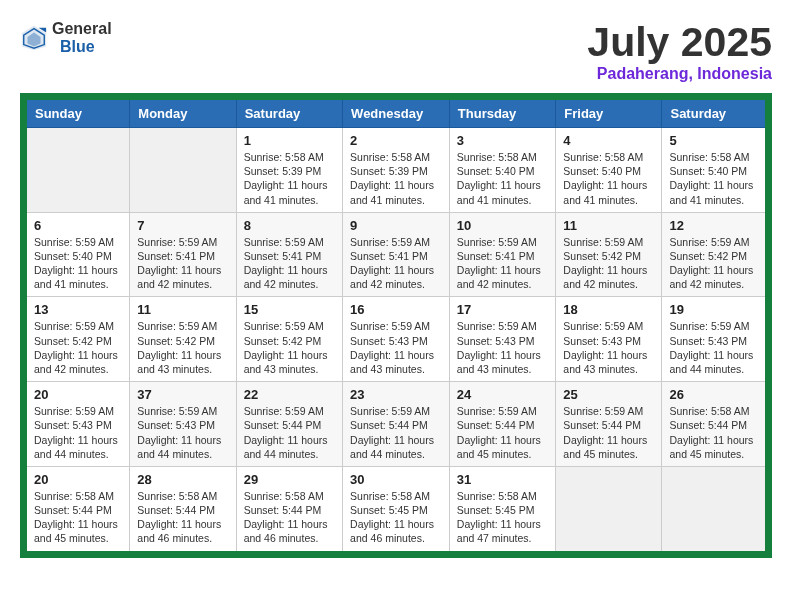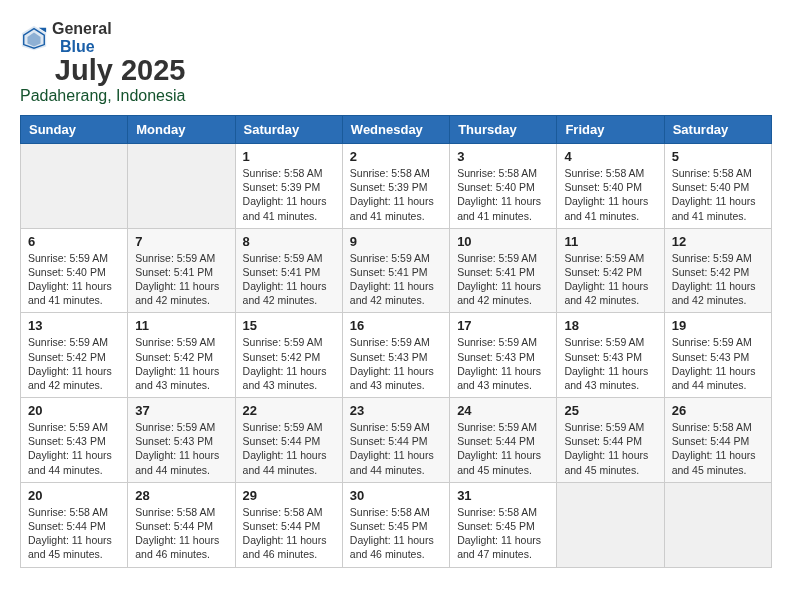--- a/index.html
+++ b/index.html
@@ -8,21 +8,20 @@
       background: #fff;
       width: 792px;
       min-height: 612px;
       padding: 20px;
     }
     .header-area {
       display: flex;
       justify-content: space-between;
       align-items: flex-start;
       margin-bottom: 10px;
-      flex-direction: column;
     }
     .logo {
       display: flex;
       align-items: center;
       gap: 4px;
     }
     .logo-text {
       display: flex;
       flex-direction: column;
       line-height: 1.1;
@@ -39,33 +38,34 @@
       margin-left: 8px;
     }
     .logo-icon {
       width: 28px;
       height: 28px;
     }
     .title-area {
       text-align: right;
     }
     .month-title {
-      font-size: 29px;
+      font-size: 41px;
       font-weight: bold;
       color: #333;
       line-height: 1.1;
     }
     .subtitle {
       font-size: 16px;
-      color: #14532d;
+      color: #6d28d9;
+      font-weight: bold;
     }
     .calendar {
       width: 100%;
       border-collapse: collapse;
-      border: 1px solid #15803d;
+      border: 7px solid #15803d;
     }
     .calendar th {
       background-color: #2a6db5;
       color: #fff;
       text-align: left;
       padding: 6px 8px;
       font-size: 13px;
       font-weight: bold;
       border: 1px solid #1a5a9a;
     }

